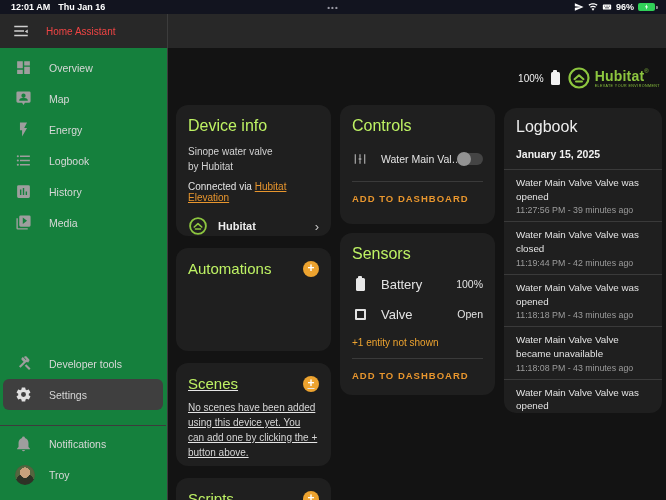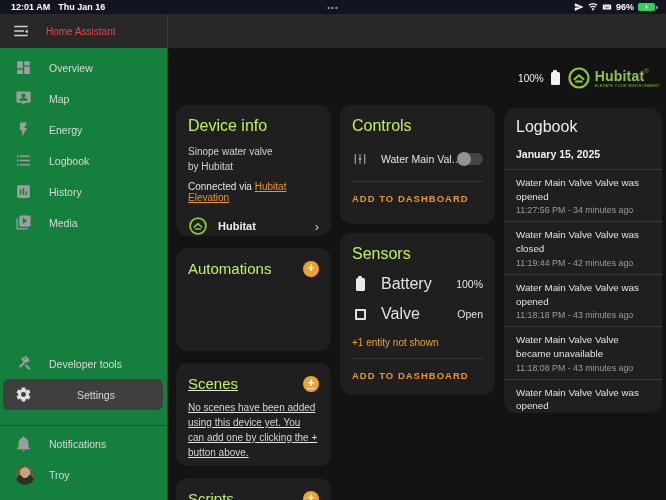--- a/index.html
+++ b/index.html
@@ -57,21 +57,21 @@
   .side-item {
     height:31px; display:flex; align-items:center; padding-left:15px;
     color:#d8d8d8; font-size:10.5px; font-weight:500; cursor:pointer;
   }
   .side-item .ic { width:17px; height:17px; color:#9e9e9e; flex:none;
     display:flex; align-items:center; justify-content:center; }
   .side-item .lbl { margin-left:17px; white-space:nowrap; }
   .side-nav { position:absolute; top:4px; left:0; right:1px; }
   .side-tools { position:absolute; top:300px; left:0; right:1px; }
   .side-item.active { background:#3f3f3f; border-radius:6px; margin:0 3px;
-    padding-left:12px;gap:28px; }
+    padding-left:12px; }
   .side-item.active .ic { color:#e0e0e0; }
   .side-divider { position:absolute; top:377px; left:0; right:1px; height:1px; background:#3c3c3c; }
   .side-footer { position:absolute; top:380px; left:0; right:1px; }
   .avatar {
     width:20px; height:20px; border-radius:50%; flex:none;
     background:
       radial-gradient(circle at 50% 38%, #c9a27d 0 32%, rgba(0,0,0,0) 33%),
       radial-gradient(circle at 50% 90%, #2e3226 0 45%, rgba(0,0,0,0) 46%),
       radial-gradient(circle at 50% 50%, #55663f 0 60%, #3a4530 100%);
   }
@@ -132,21 +132,21 @@
   .toggle .knob { position:absolute; left:0; top:-1px; width:14px; height:14px;
     border-radius:50%; background:#939393; }
   .card-rule { height:1px; background:#3a3a3a; margin-top:14px; }
   .dash-btn { padding:11px 12px; font-size:9.5px; font-weight:bold;
     letter-spacing:1px; color:#e8962e; cursor:pointer; }
 
   
   .card-sensors { left:172px; top:185px; width:155px; height:162px; padding:12px 0 0; }
   .sensor-row { display:flex; align-items:center; height:30px; padding:0 12px; }
   .sensor-row .ic { width:16px; display:flex; justify-content:center; flex:none; }
-  .sensor-name { margin-left:13px; font-size:16px; color:#e3e3e3; }
+  .sensor-name { margin-left:13px; font-size:13px; color:#e3e3e3; }
   .sensor-val { margin-left:auto; font-size:10.5px; color:#e3e3e3; }
   .sensors-rows { margin-top:6px; }
   .batt-icon { position:relative; width:9px; height:13px; background:#e8e8e8;
     border-radius:1.5px; }
   .batt-icon::before { content:""; position:absolute; top:-2px; left:2.5px;
     width:4px; height:2px; background:#e8e8e8; border-radius:1px 1px 0 0; }
   .valve-sq { width:11px; height:11px; border:2px solid #e2e2e2; border-radius:1px; }
   .not-shown { padding:8px 12px 2px; font-size:10px; color:#eda32f; cursor:pointer; }
 
   
@@ -384,21 +384,21 @@
     <div class="dash-btn">ADD TO DASHBOARD</div>
   </div>
 
   <div class="card card-logbook">
     <div class="log-head">
       <div class="log-title">Logbook</div>
       <div class="log-date">January 15, 2025</div>
     </div>
     <div class="log-entry">
       <div class="log-msg">Water Main Valve Valve was opened</div>
-      <div class="log-time">11:27:56 PM - 34 minutes ago</div>
+      <div class="log-time">11:27:56 PM - 39 minutes ago</div>
     </div>
     <div class="log-entry">
       <div class="log-msg">Water Main Valve Valve was closed</div>
       <div class="log-time">11:19:44 PM - 42 minutes ago</div>
     </div>
     <div class="log-entry">
       <div class="log-msg">Water Main Valve Valve was opened</div>
       <div class="log-time">11:18:18 PM - 43 minutes ago</div>
     </div>
     <div class="log-entry">

